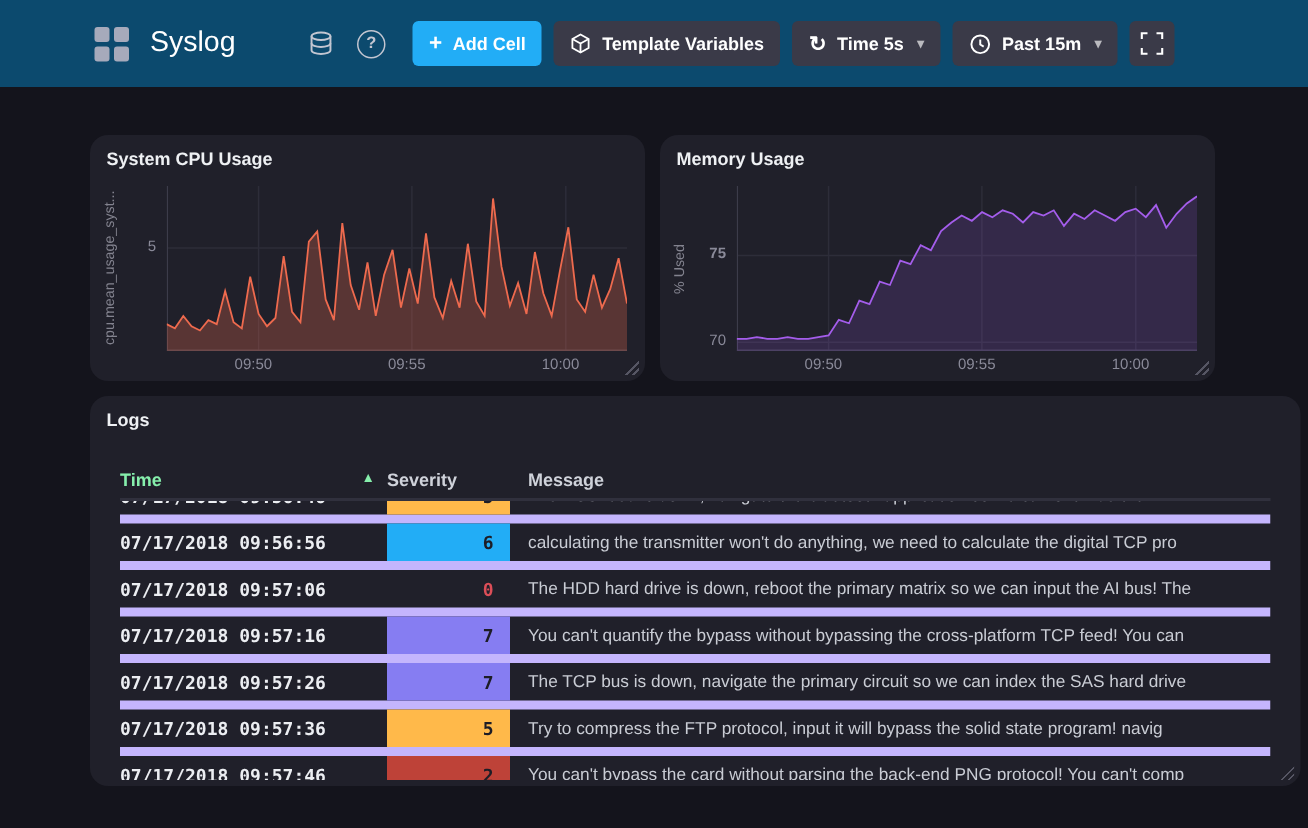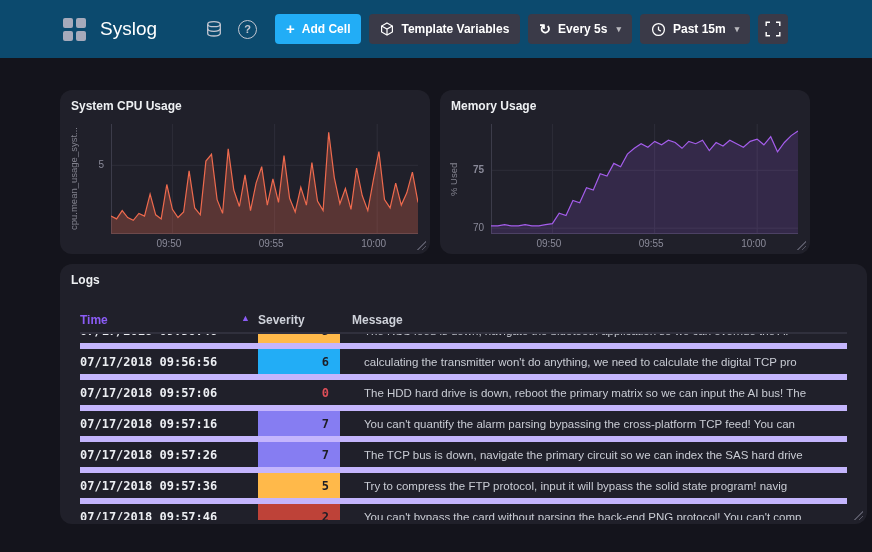--- a/index.html
+++ b/index.html
@@ -40,30 +40,30 @@
   .yticks{grid-row:1;grid-column:2;position:relative}
   .ytick{position:absolute;right:7px;font-size:10px;color:#8a8a99}
   .plot{grid-row:1;grid-column:3;position:relative;overflow:hidden}
   .plot svg{position:absolute;left:0;top:0}
   .xticks{grid-row:2;grid-column:3;position:relative}
   .xtick{position:absolute;top:4px;font-size:10px;color:#8a8a99}
 
   
   .table{position:absolute;top:44px;left:20px;right:20px;bottom:4px;display:flex;flex-direction:column}
   .thead{display:flex;height:26px;align-items:center;border-bottom:2px solid #30303d;font-size:12px;font-weight:bold;color:#cfd2da;flex:none}
-  .th-time{width:178px;display:flex;justify-content:space-between;color:#8b5cf6;cursor:pointer}
+  .th-time{width:178px;display:flex;justify-content:space-between;color:#86efac;cursor:pointer}
   .sort{font-size:9px;margin-right:8px}
   .th-sev{width:82px}
   .th-msg{flex:1;padding-left:12px}
   .viewport{flex:1;overflow:hidden;position:relative}
   .rows{margin-top:-16px}
   .lrow{display:flex;height:31px;border-bottom:6px solid #c4b5fd}
   .c-time{width:178px;display:flex;align-items:center;font-family:"DejaVu Sans Mono",monospace;font-size:12px;font-weight:bold;color:#eceef2}
   .c-sev{width:82px;display:flex;align-items:center;justify-content:flex-end;padding-right:11px;font-family:"DejaVu Sans Mono",monospace;font-size:12px;font-weight:bold}
-  .c-msg{flex:1;display:flex;align-items:center;padding-left:24px;font-size:11.5px;color:#c9ccd4;white-space:nowrap;overflow:hidden}
+  .c-msg{flex:1;display:flex;align-items:center;padding-left:12px;font-size:11.5px;color:#c9ccd4;white-space:nowrap;overflow:hidden}
   svg.icon{display:block}
 </style>
 </head>
 <body>
 
 <div>
 
   <header class="topbar">
     <button class="nav-tile">
       <span class="grid-icon">
@@ -95,21 +95,21 @@
       </button>
       <button class="btn">
         <svg class="icon" width="14" height="14" viewBox="0 0 14 14" fill="none" stroke="currentColor" stroke-width="1.2">
           <path d="M7 1 12.4 4v6L7 13 1.6 10V4Z"></path>
           <path d="M1.6 4 7 7l5.4-3M7 7v6"></path>
         </svg>
         <span>Template Variables</span>
       </button>
       <button class="btn">
         <span class="refresh-glyph">↻</span>
-        <span>Every 5s</span>
+        <span>Time 5s</span>
         <span class="caret">▾</span>
       </button>
       <button class="btn">
         <svg class="icon" width="15" height="15" viewBox="0 0 15 15" fill="none" stroke="currentColor" stroke-width="1.3">
           <circle cx="7.5" cy="7.5" r="5.9"></circle>
             <path d="M7.5 4.4v3.3l2.3 1.4"></path>
         </svg>
         <span>Past 15m</span>
         <span class="caret">▾</span>
       </button>
@@ -207,21 +207,21 @@
                 <div class="c-msg">calculating the transmitter won't do anything, we need to calculate the digital TCP pro</div>
               </div>
               <div class="lrow">
                 <div class="c-time">07/17/2018 09:57:06</div>
                 <div class="c-sev" style="background: transparent; color: rgb(220, 78, 88);">0</div>
                 <div class="c-msg">The HDD hard drive is down, reboot the primary matrix so we can input the AI bus! The</div>
               </div>
               <div class="lrow">
                 <div class="c-time">07/17/2018 09:57:16</div>
                 <div class="c-sev" style="background: rgb(134, 125, 242); color: rgb(29, 29, 38);">7</div>
-                <div class="c-msg">You can't quantify the alarm parsing bypassing the cross-platform TCP feed! You can</div>
+                <div class="c-msg">You can't quantify the bypass without bypassing the cross-platform TCP feed! You can</div>
               </div>
               <div class="lrow">
                 <div class="c-time">07/17/2018 09:57:26</div>
                 <div class="c-sev" style="background: rgb(134, 125, 242); color: rgb(29, 29, 38);">7</div>
                 <div class="c-msg">The TCP bus is down, navigate the primary circuit so we can index the SAS hard drive</div>
               </div>
               <div class="lrow">
                 <div class="c-time">07/17/2018 09:57:36</div>
                 <div class="c-sev" style="background: rgb(255, 185, 74); color: rgb(29, 29, 38);">5</div>
                 <div class="c-msg">Try to compress the FTP protocol, input it will bypass the solid state program! navig</div>

